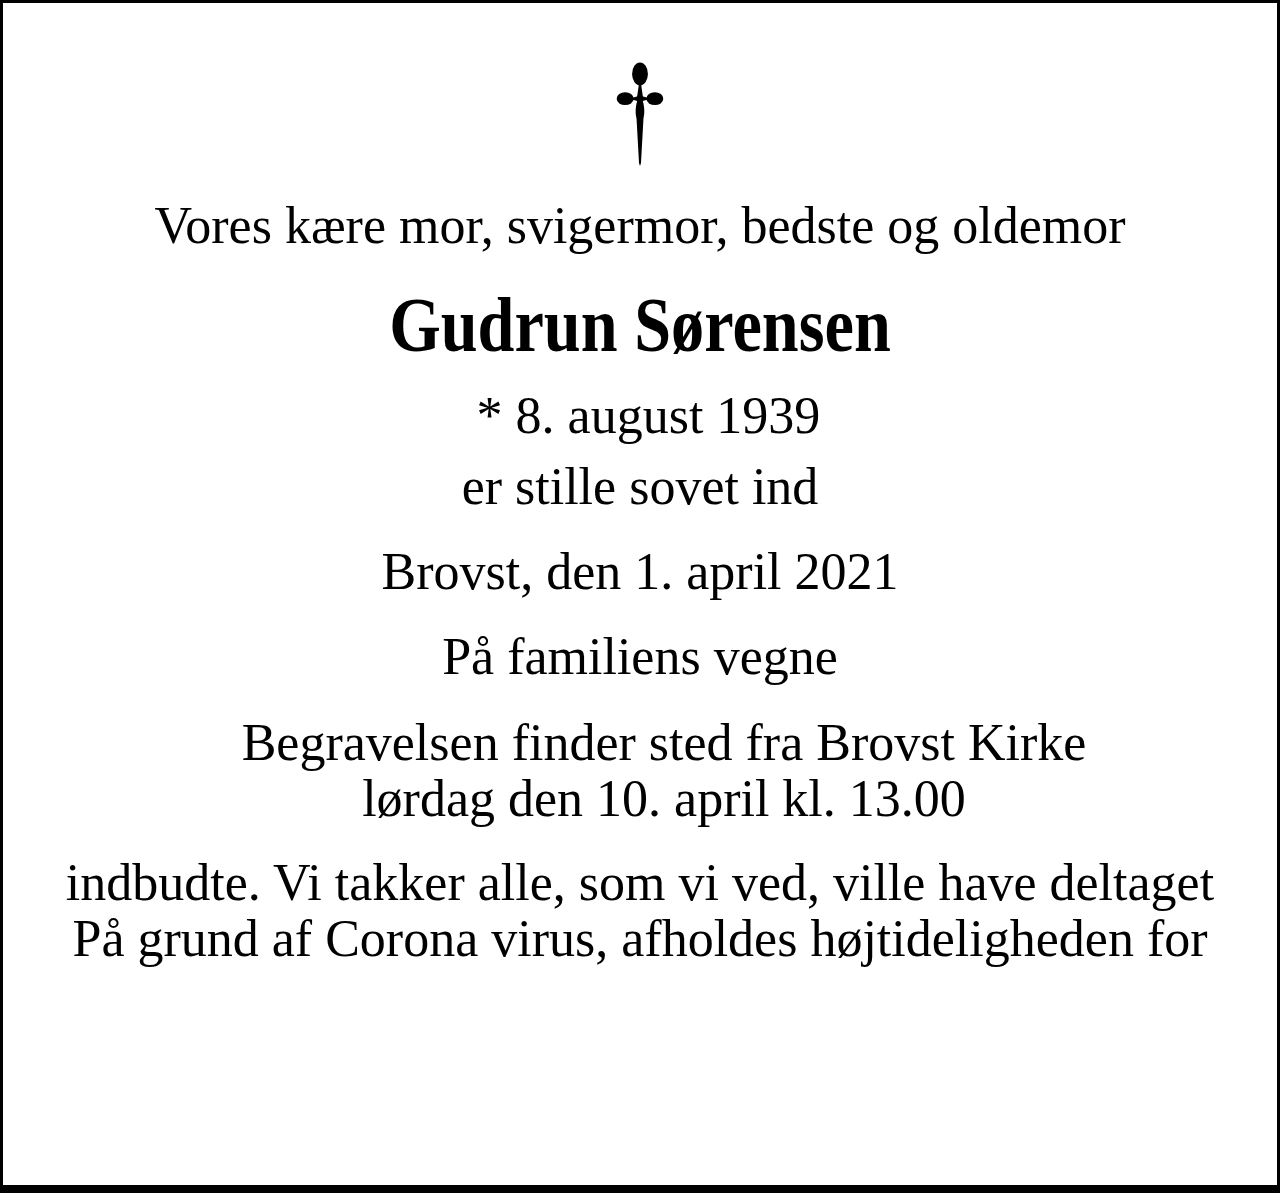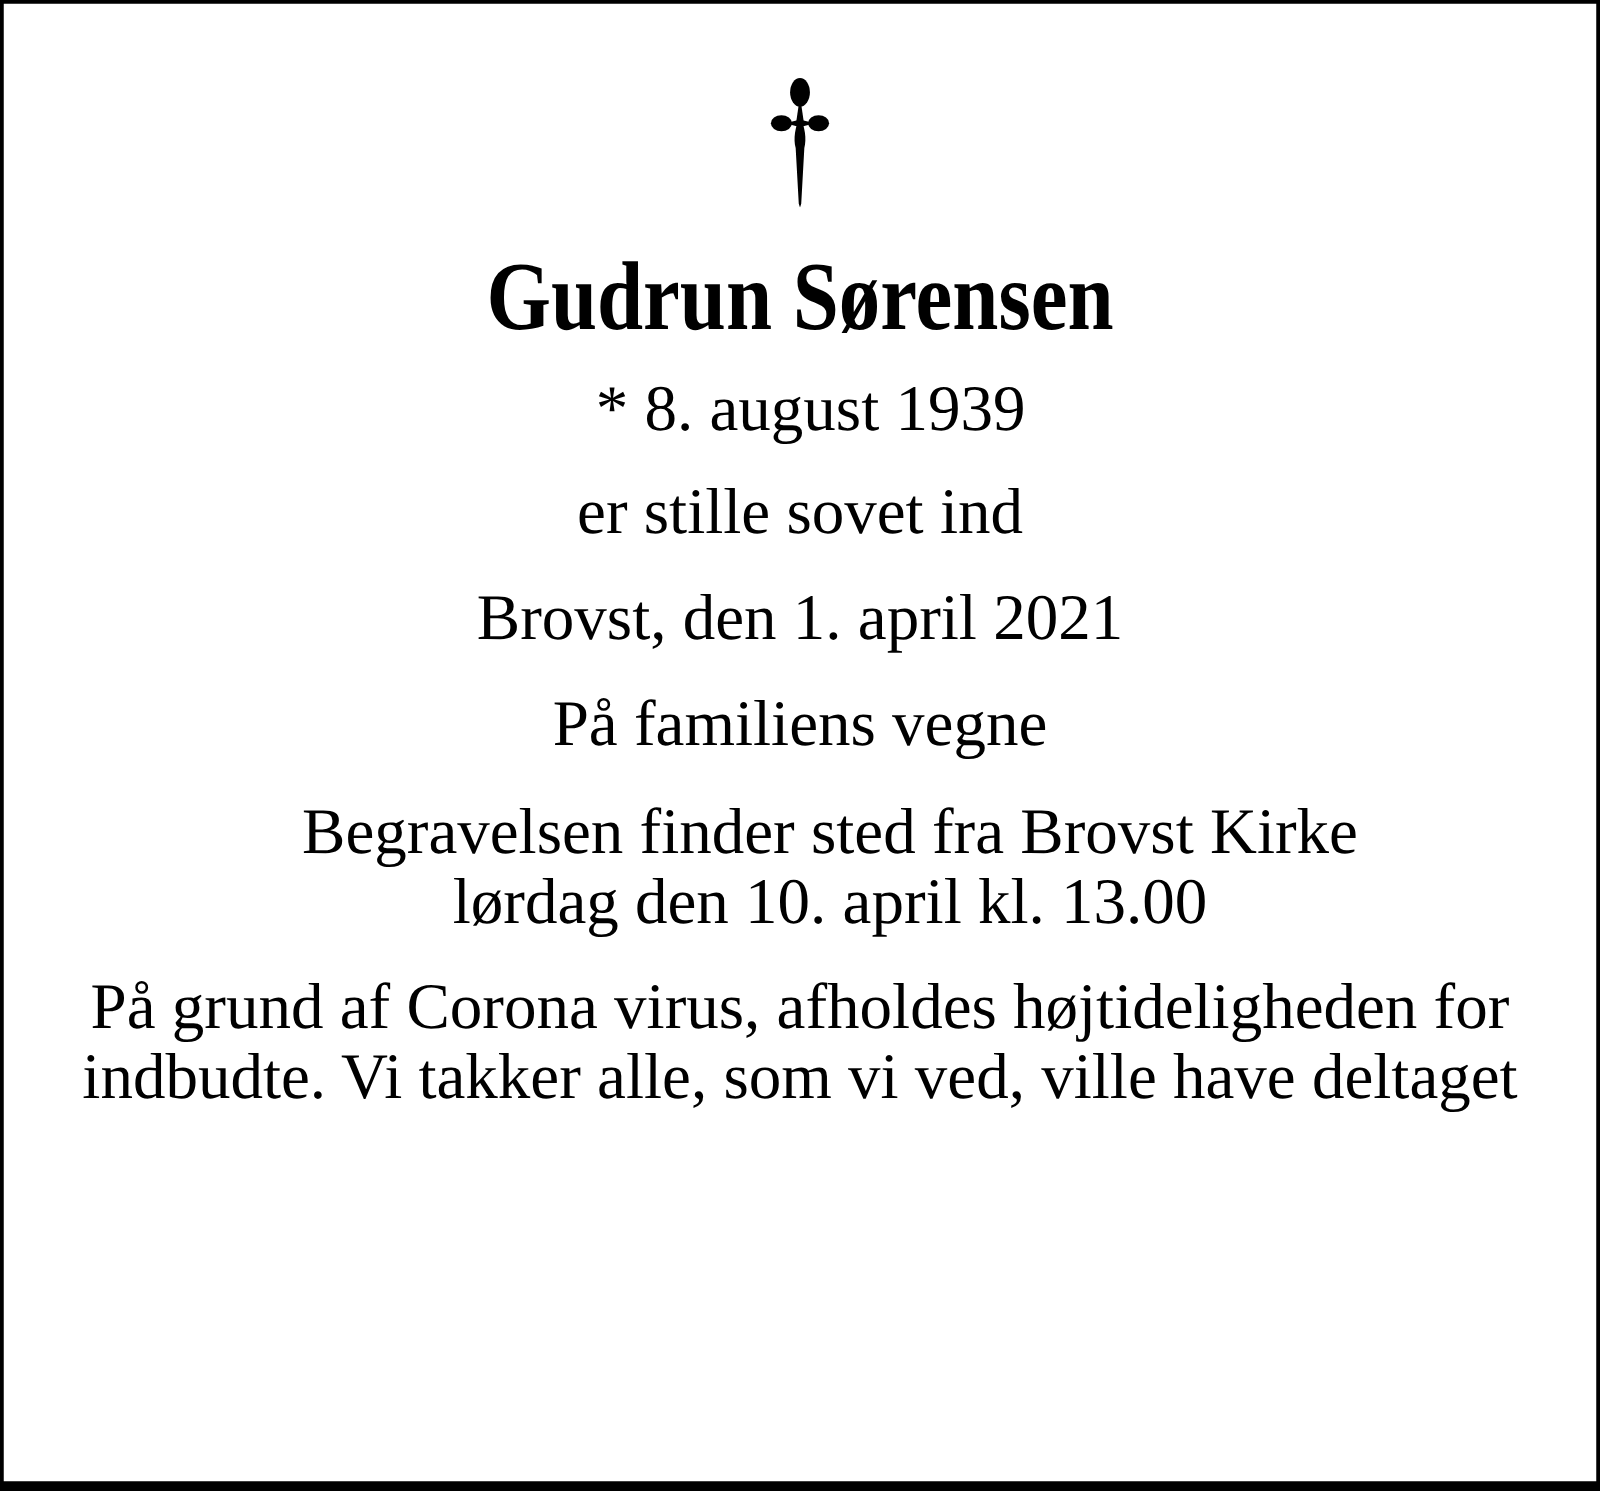--- a/index.html
+++ b/index.html
@@ -30,21 +30,21 @@
   .intro   { margin-top: 32px; }
   .name {
     margin-top: 28px;
     font-size: 78px;
     line-height: 86px;
     font-weight: bold;
     transform: scaleX(0.85);
     transform-origin: 50% 50%;
   }
   .birth   { margin-top: 20px; padding-left: 17px; }
-  .sleep   { margin-top: 26px; }
+  .sleep   { margin-top: 15px; }
   .place   { margin-top: 29px; }
   .behalf  { margin-top: 29px; }
   .family  { margin-top: 27px; font-weight: bold; }
   .funeral { margin-top: 30px; padding-left: 48px; }
   .corona  { margin-top: 28px; }
 </style>
 </head>
 <body>
 
 <div class="page">
@@ -56,35 +56,36 @@
         <path d="M24 16 L27.5 40 L20.5 40 Z"></path>
         <ellipse cx="9" cy="38" rx="8.5" ry="6.5"></ellipse>
         <ellipse cx="39" cy="38" rx="8.5" ry="6.5"></ellipse>
         <path d="M12 38 L26 34.5 L26 41.5 Z"></path>
         <path d="M36 38 L22 34.5 L22 41.5 Z"></path>
         <path d="M24 31 C20 42 18.5 50 20.5 58 L23 103 L24 106 L25 103 L27.5 58 C29.5 50 28 42 24 31 Z"></path>
       </g>
     </svg>
   </div>
 
+  <div class="line intro">Vores kære mor, svigermor, bedste og oldemor</div>
 
   <div class="line name">Gudrun Sørensen</div>
 
   <div class="line birth">* 8. august 1939</div>
 
   <div class="line sleep">er stille sovet ind</div>
 
   <div class="line place">Brovst, den 1. april 2021</div>
 
   <div class="line behalf">På familiens vegne</div>
 
 
   <div class="funeral">
     <div class="line">Begravelsen finder sted fra Brovst Kirke</div>
     <div class="line">lørdag den 10. april kl. 13.00</div>
   </div>
 
   <div class="corona">
+    <div class="line">indbudte. Vi takker alle, som vi ved, ville have deltaget</div>
     <div class="line">På grund af Corona virus, afholdes højtideligheden for</div>
-    <div class="line">indbudte. Vi takker alle, som vi ved, ville have deltaget</div>
   </div>
 
 </div>
 
 </body></html>

